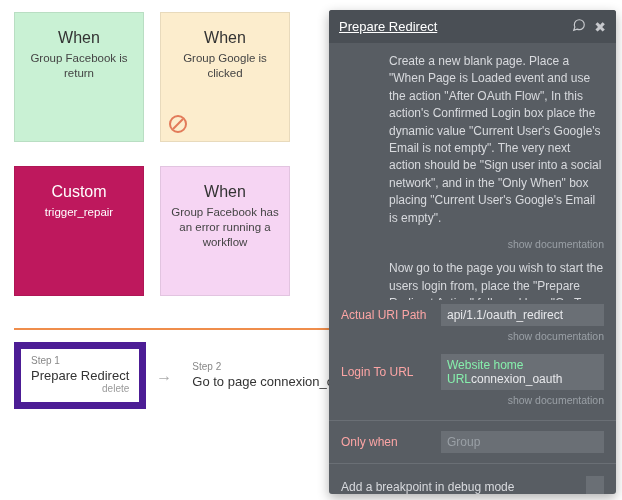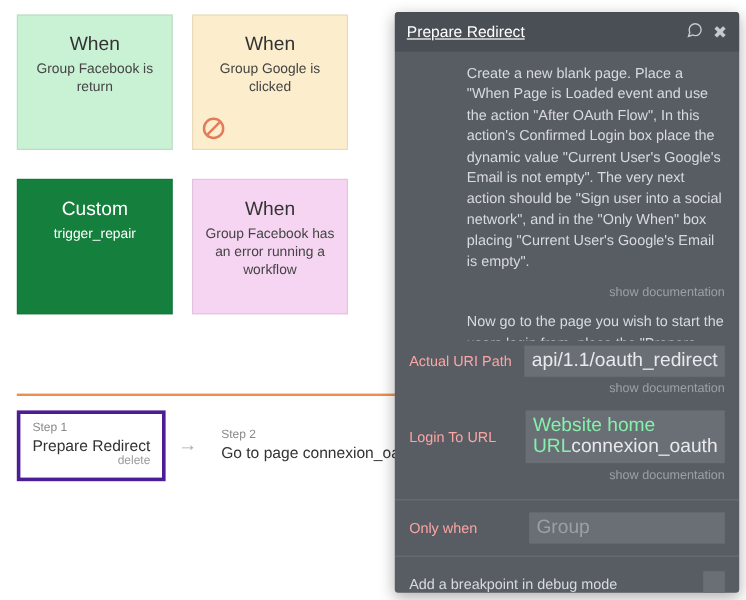--- a/index.html
+++ b/index.html
@@ -19,21 +19,21 @@
     height: 500px;
     padding: 12px 0 0 14px;
   }
   .card-row {
     display: flex;
     gap: 16px;
     margin-bottom: 24px;
   }
   .event-card {
     width: 130px;
-    height: 113px;
+    height: 130px;
     border: 1px solid rgba(0,0,0,0.08);
     padding: 10px 8px;
     text-align: center;
     position: relative;
     display: flex;
     flex-direction: column;
     align-items: center;
   }
   .event-card .title {
     font-size: 16px;
@@ -41,21 +41,21 @@
     margin-top: 6px;
     margin-bottom: 4px;
   }
   .event-card .sub {
     font-size: 11.5px;
     line-height: 1.3;
     color: #444;
   }
   .c-green  { background: #c9f1d4; }
   .c-yellow { background: #fcedcd; }
-  .c-orange { background: #15803d; color: #fff; }
+  .c-orange { background: #be185d; color: #fff; }
   .c-orange .sub { color: #fff; }
   .c-pink   { background: #f6d5f3; }
   .no-icon {
     position: absolute;
     bottom: 8px; left: 8px;
     width: 18px; height: 18px;
     border: 2px solid #e27b5a;
     border-radius: 50%;
     display: flex; align-items: center; justify-content: center;
   }
@@ -74,21 +74,21 @@
     display: flex;
     align-items: center;
     gap: 10px;
   }
   .step {
     padding: 6px 10px 8px 10px;
     min-width: 120px;
     position: relative;
   }
   .step.selected {
-    border: 3px solid #4c1d95;
+    border: 7px solid #4c1d95;
   }
   .step .lbl { font-size: 10px; color: #888; }
   .step .txt { font-size: 13px; color: #333; margin-top: 2px; }
   .step .del { font-size: 10px; color: #999; text-align: right; margin-top: 0; }
   .arrow { color: #aaa; font-size: 16px; }
   
   .panel {
     position: absolute;
     top: 10px; right: 6px;
     width: 287px;
@@ -137,21 +137,21 @@
     gap: 8px;
     font-size: 12px;
   }
   .field-row .flabel { width: 92px; color: #fca5a5; }
   .field-row .fval {
     flex: 1;
     background: #6a6f75;
     padding: 4px 6px;
     color: #e8e9ec;
     min-height: 22px;
-    font-size: 16px;
+    font-size: 12px;
   }
   .fval .dyn { color: #86efac; }
   .empty-box {
     background: #6a6f75;
     width: 18px; height: 18px;
   }
   .panel-sep { border-top: 1px solid #6a6f75; margin: 6px 0; }
   .panel-b-row {
     display: flex; align-items: flex-end; justify-content: space-between;
     padding: 6px 12px 0 12px;

